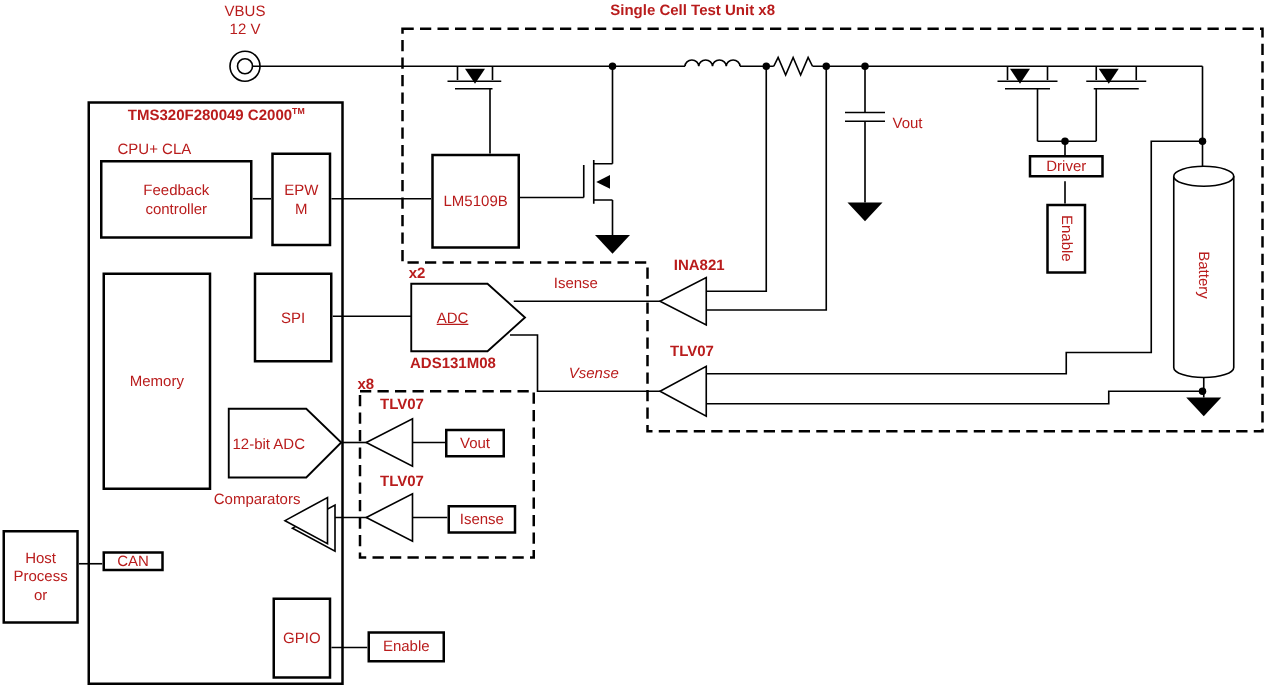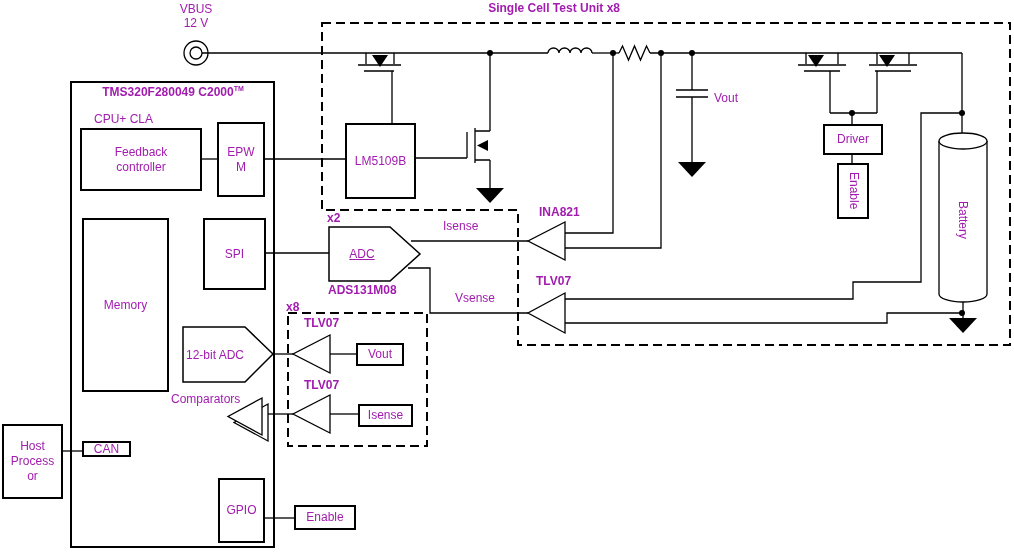--- a/index.html
+++ b/index.html
@@ -1,17 +1,17 @@
 <!DOCTYPE html>
 <html><head>
 <meta charset="utf-8">
 <style>
   html,body{margin:0;padding:0;background:#fff;}
   #canvas{position:relative;width:1014px;height:552px;background:#fff;
-          font-family:"Liberation Sans","DejaVu Sans",sans-serif;color:#a21caf;overflow:hidden;}
+          font-family:"Liberation Sans","DejaVu Sans",sans-serif;color:#b91c1c;overflow:hidden;}
   #wires{position:absolute;left:0;top:0;}
   .box{position:absolute;box-sizing:border-box;border:2px solid #000;background:#fff;
        display:flex;align-items:center;justify-content:center;text-align:center;
        font-size:12px;line-height:1.25;white-space:pre-line;}
   .box.bold-border{border-width:2.5px;}
   .lbl{position:absolute;font-size:12px;line-height:1.2;white-space:pre-line;}
   .lbl.center{text-align:center;}
   .lbl.bold{font-weight:bold;}
   .vtext{writing-mode:vertical-rl;}
   .mcu-outline{border-width:2px;background:transparent;}
@@ -142,28 +142,28 @@
 Process
 or</div>
   <div class="box" style="left:294px;top:505px;width:62px;height:25px;">Enable</div>
 
   <div class="box bold-border" style="left:345px;top:123px;width:71px;height:76px;">LM5109B</div>
 
   <div class="lbl bold" style="left:327px;top:211px;">x2</div>
   <div class="lbl center" style="left:332px;top:247px;width:60px;text-decoration:underline;">ADC</div>
   <div class="lbl bold" style="left:328px;top:283px;">ADS131M08</div>
   <div class="lbl" style="left:443px;top:219px;">Isense</div>
-  <div class="lbl" style="left:455px;top:291px;">Vsense</div>
+  <div class="lbl" style="left:455px;top:291px;font-style:italic;">Vsense</div>
   <div class="lbl bold" style="left:539px;top:205px;">INA821</div>
   <div class="lbl bold" style="left:536px;top:274px;">TLV07</div>
 
   <div class="lbl bold" style="left:286px;top:300px;">x8</div>
   <div class="lbl bold" style="left:304px;top:316px;">TLV07</div>
   <div class="box bold-border" style="left:356px;top:343px;width:48px;height:23px;">Vout</div>
   <div class="lbl bold" style="left:304px;top:378px;">TLV07</div>
   <div class="box bold-border" style="left:358px;top:404px;width:55px;height:23px;">Isense</div>
 
   <div class="lbl" style="left:714px;top:91px;">Vout</div>
-  <div class="box bold-border" style="left:823px;top:124px;width:60px;height:31px;">Driver</div>
+  <div class="box bold-border" style="left:823px;top:124px;width:60px;height:18px;">Driver</div>
   <div class="box vtext" style="left:837px;top:163px;width:32px;height:56px;">Enable</div>
   <div class="lbl vtext" style="left:939px;top:150px;width:48px;height:140px;display:flex;align-items:center;justify-content:center;">Battery</div>
 
 </div>
 
 </body></html>

